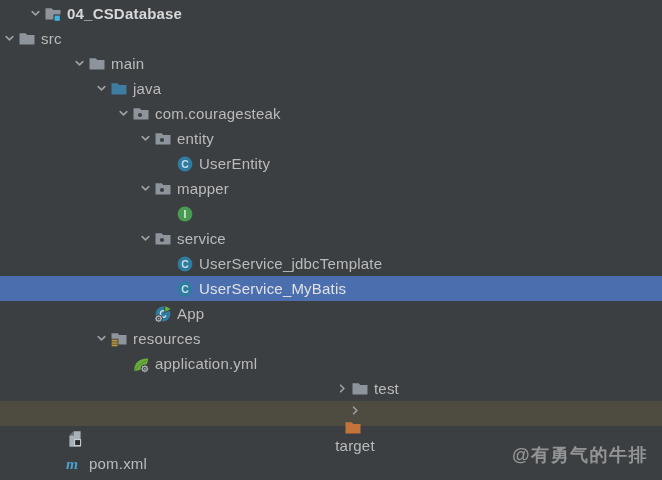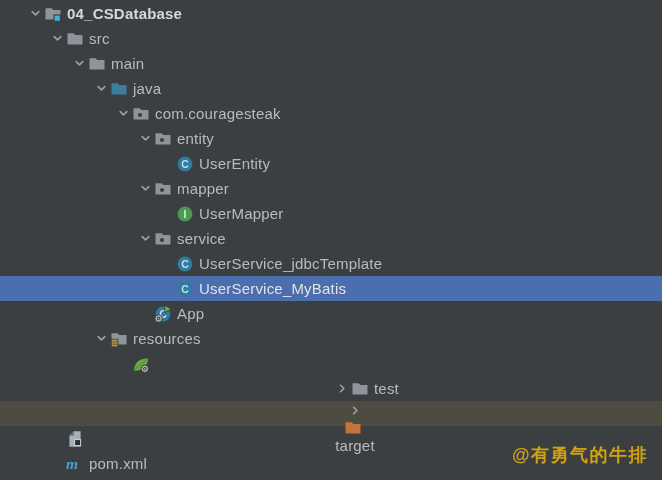--- a/index.html
+++ b/index.html
@@ -34,21 +34,21 @@
     color:#bbbbbb;
     letter-spacing:0.2px;
   }
   .row.selected .label { color:#e2e2e2; }
   .row.bold .label { font-weight:bold; color:#d8d8d8; }
   #watermark {
     position:absolute;
     right:14px; bottom:13px;
     font-size:18px;
     font-weight:bold;
-    color:#eab308;
+    color:#a3a3a3;
     opacity:0.85;
     letter-spacing:1.5px;
   }
 </style>
 </head>
 <body>
 
 <div id="tree">
     <div class="row bold" style="padding-left: 26px;">
       <span class="chev">
@@ -57,21 +57,21 @@
         </svg>
       </span>
       <span class="icon">
         <svg width="18" height="18" viewBox="0 0 18 18">
           <path d="M1.5 3.2 L7.6 3.2 L9.3 5.1 L16.5 5.1 L16.5 14.6 L1.5 14.6 Z" fill="#8d949b"></path>
           <rect x="10" y="10" width="6.4" height="6.4" fill="#3fb3dc" stroke="#3c3f41" stroke-width="1.2"></rect>
         </svg>
       </span>
       <span class="label">04_CSDatabase</span>
     </div>
-    <div class="row" style="padding-left: 48px;">
+    <div class="row" style="">
       <span class="chev">
         <svg width="11" height="11" viewBox="0 0 11 11">
           <polyline points="2.2,3.6 5.5,6.9 8.8,3.6" fill="none" stroke="#9ea1a4" stroke-width="1.6" stroke-linecap="round" stroke-linejoin="round"></polyline>
         </svg>
       </span>
       <span class="icon">
         <svg width="18" height="18" viewBox="0 0 18 18">
           <path d="M1.5 3.2 L7.6 3.2 L9.3 5.1 L16.5 5.1 L16.5 14.6 L1.5 14.6 Z" fill="#8d949b"></path>
         </svg>
       </span>
@@ -156,21 +156,20 @@
       <span class="label">mapper</span>
     </div>
     <div class="row" style="padding-left: 158px;">
       <span class="chev"></span>
       <span class="icon">
         <svg width="18" height="18" viewBox="0 0 18 18">
           <circle cx="9" cy="9" r="7.4" fill="#4a9b52"></circle>
           <text x="9" y="12.8" text-anchor="middle" font-family="Liberation Sans, sans-serif" font-size="10.5" font-weight="bold" fill="#daecda">I</text>
         </svg>
       </span>
-      <span class="label">UserMapper</span>
     </div>
     <div class="row" style="padding-left: 136px;">
       <span class="chev">
         <svg width="11" height="11" viewBox="0 0 11 11">
           <polyline points="2.2,3.6 5.5,6.9 8.8,3.6" fill="none" stroke="#9ea1a4" stroke-width="1.6" stroke-linecap="round" stroke-linejoin="round"></polyline>
         </svg>
       </span>
       <span class="icon">
         <svg width="18" height="18" viewBox="0 0 18 18">
           <path d="M1.5 3.2 L7.6 3.2 L9.3 5.1 L16.5 5.1 L16.5 14.6 L1.5 14.6 Z" fill="#8d949b"></path>
@@ -247,20 +246,21 @@
           <g stroke="#a9afb5" stroke-width="1.2">
             <line x1="9.4" y1="13.8" x2="16.2" y2="13.8"></line>
             <line x1="12.8" y1="10.4" x2="12.8" y2="17.2"></line>
             <line x1="10.4" y1="11.4" x2="15.200000000000001" y2="16.2"></line>
             <line x1="10.4" y1="16.2" x2="15.200000000000001" y2="11.4"></line>
           </g>
           <circle cx="12.8" cy="13.8" r="2.4" fill="#3c3f41" stroke="#a9afb5" stroke-width="1.2"></circle>
           <circle cx="12.8" cy="13.8" r="0.9" fill="#a9afb5"></circle>
         </svg>
       </span>
+      <span class="label">application.yml</span>
     </div>
     <div class="row" style="padding-left: 70px; justify-content: center;">
       <span class="chev">
         <svg width="11" height="11" viewBox="0 0 11 11">
           <polyline points="3.6,2.2 6.9,5.5 3.6,8.8" fill="none" stroke="#9ea1a4" stroke-width="1.6" stroke-linecap="round" stroke-linejoin="round"></polyline>
         </svg>
       </span>
       <span class="icon">
         <svg width="18" height="18" viewBox="0 0 18 18">
           <path d="M1.5 3.2 L7.6 3.2 L9.3 5.1 L16.5 5.1 L16.5 14.6 L1.5 14.6 Z" fill="#8d949b"></path>

